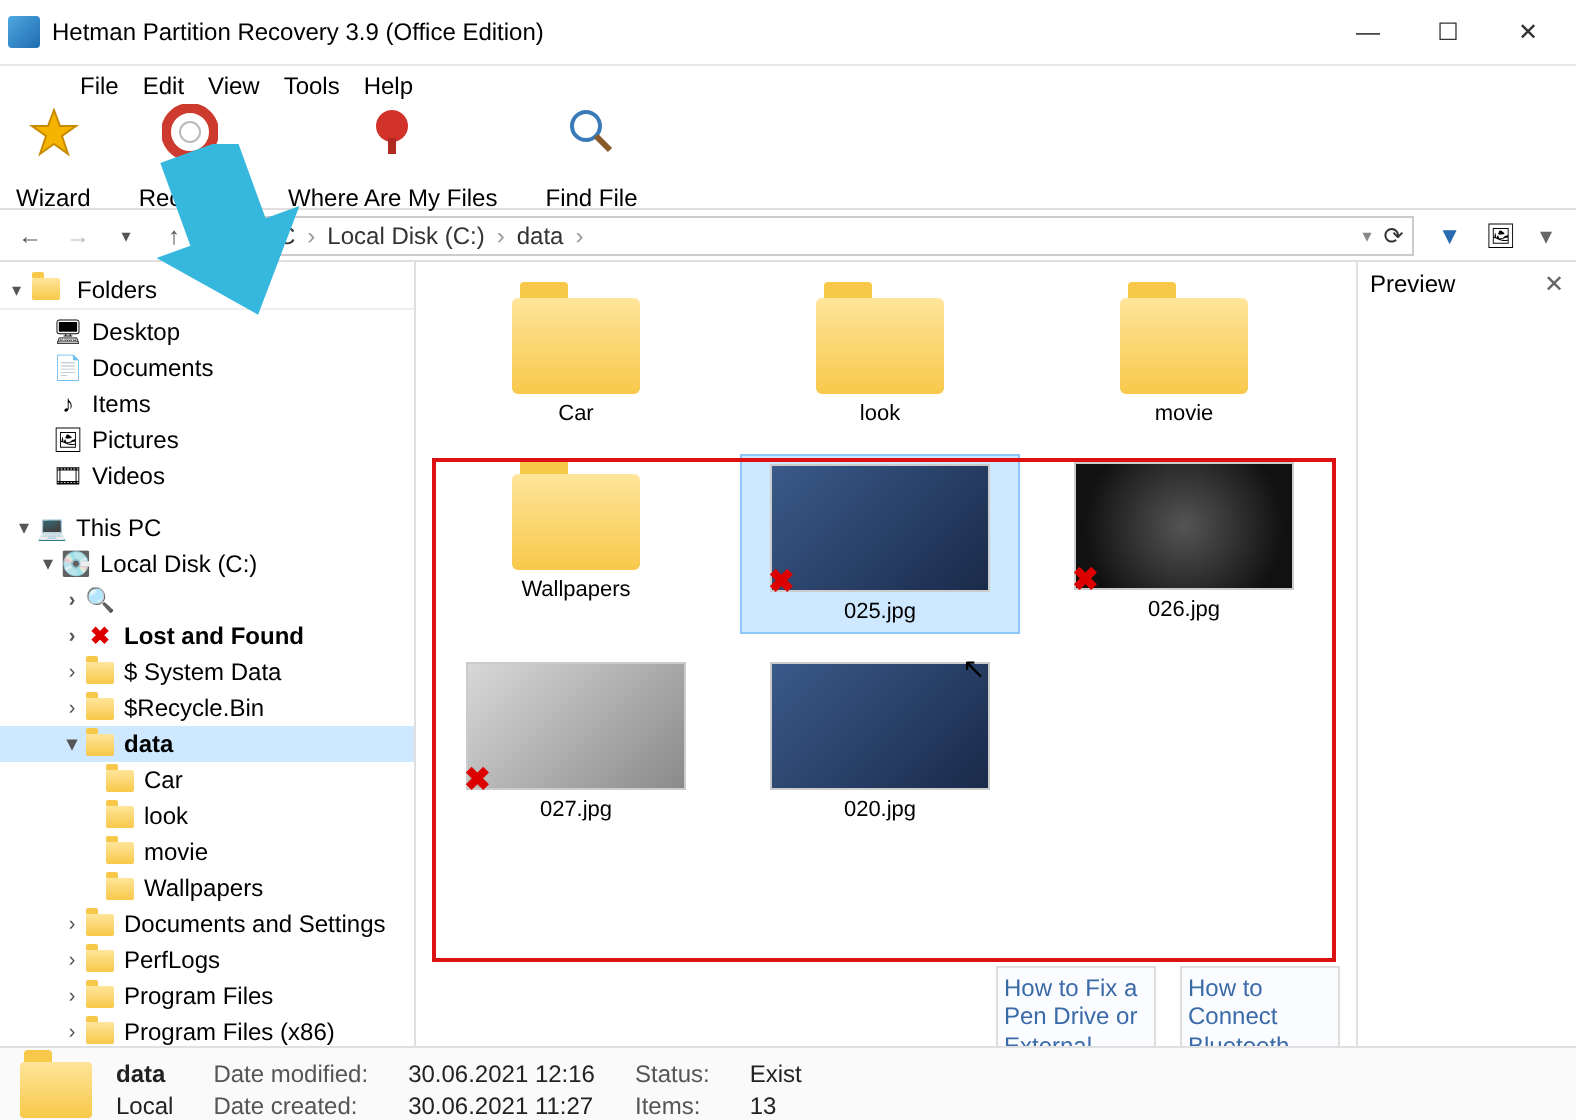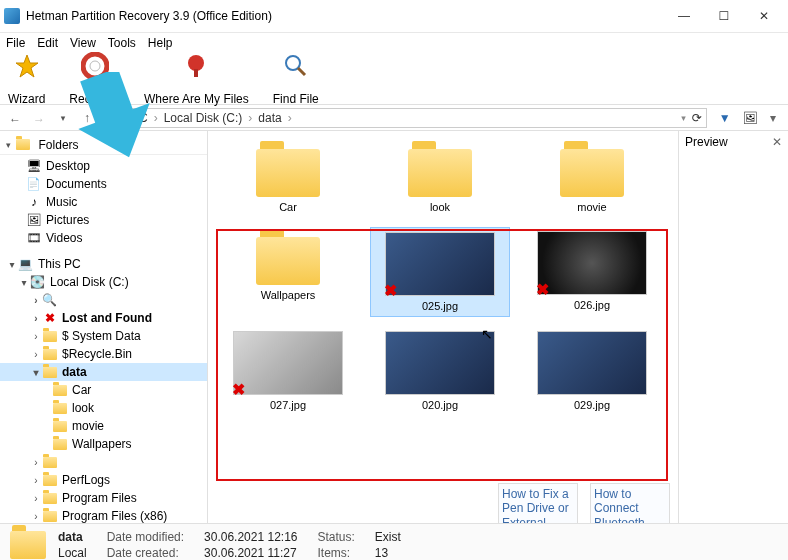--- a/index.html
+++ b/index.html
@@ -1,21 +1,21 @@
 <!DOCTYPE html>
 <html><head>
 <meta charset="utf-8">
 <style>
 * { margin: 0; padding: 0; box-sizing: border-box; font-family: "Segoe UI", Tahoma, sans-serif; font-size: 12px; }
 body { background: #fff; width: 788px; height: 560px; overflow: hidden; }
 .titlebar { height: 24px; display: flex; align-items: center; padding: 16px 4px; border-bottom: 1px solid #e8e8e8; }
 .titlebar .app-icon { width: 16px; height: 16px; background: linear-gradient(135deg,#4fa8e0,#1f6db0); border-radius: 2px; margin-right: 6px; }
 .titlebar .title { flex: 1; font-size: 12px; }
 .winbtn { width: 40px; height: 22px; display: flex; align-items: center; justify-content: center; color: #333; }
-.menubar { height: 20px; display: flex; align-items: center; padding: 0 6px; gap: 12px; font-size: 12px; }
+.menubar { height: 20px; display: flex; align-items: center; padding: 0 6px; gap: 12px; font-size: 12px; margin-left: 34px; }
 .menubar span { cursor: default; }
 .toolbar { height: 52px; display: flex; align-items: center; padding: 0 8px; gap: 24px; border-bottom: 1px solid #e0e0e0; position: relative; }
 .tb-item { display: flex; flex-direction: column; align-items: center; gap: 12px; font-size: 11px; }
 .tb-icon { width: 28px; height: 28px; display: flex; align-items: center; justify-content: center; }
 .navbar { height: 26px; display: flex; align-items: center; padding: 0 6px; gap: 6px; border-bottom: 1px solid #e0e0e0; }
 .navbtn { width: 18px; text-align: center; color: #555; }
 .address { flex: 1; height: 20px; border: 1px solid #ccc; display: flex; align-items: center; padding: 0 4px; gap: 6px; font-size: 11px; overflow: hidden; white-space: nowrap; color: #333; }
 .address .sep { color: #999; }
 .nav-right { display: flex; gap: 12px; align-items: center; padding: 0 6px; }
 .main { display: flex; height: 392px; }
@@ -148,21 +148,21 @@
       <li style="padding-left:26px">
           <span class="ico">🖥</span>
           <span>Desktop</span>
         </li>
       <li style="padding-left:26px">
           <span class="ico">📄</span>
           <span>Documents</span>
         </li>
       <li style="padding-left:26px">
           <span class="ico">♪</span>
-          <span>Music</span>
+          <span>Items</span>
         </li>
       <li style="padding-left:26px">
           <span class="ico">🖼</span>
           <span>Pictures</span>
         </li>
       <li style="padding-left:26px">
           <span class="ico">🎞</span>
           <span>Videos</span>
         </li>
     </ul>
@@ -230,20 +230,21 @@
           <span class="ico">
             <span class="folder-ico"></span>
           </span>
           <span>Wallpapers</span>
         </li>
       <li style="padding-left:30px">
           <span class="twisty">›</span>
           <span class="ico">
             <span class="folder-ico"></span>
           </span>
+          <span>Documents and Settings</span>
         </li>
       <li style="padding-left:30px">
           <span class="twisty">›</span>
           <span class="ico">
             <span class="folder-ico"></span>
           </span>
           <span>PerfLogs</span>
         </li>
       <li style="padding-left:30px">
           <span class="twisty">›</span>
@@ -297,24 +298,20 @@
 
       <div class="item">
           <div class="thumb-img light">
             <span class="deleted-x">✖</span>
           </div>
           <div class="name">027.jpg</div>
         </div>
       <div class="item">
           <div class="thumb-img"></div>
           <div class="name">020.jpg</div>
-        </div>
-      <div class="item">
-          <div class="thumb-img"></div>
-          <div class="name">029.jpg</div>
         </div>
     </div>
 
     <div class="redbox"></div>
 
     <div class="cursor">↖</div>
 
     <div class="hints">
       <div class="hint">How to Fix a Pen Drive or External</div>
       <div class="hint">How to Connect Bluetooth</div>

